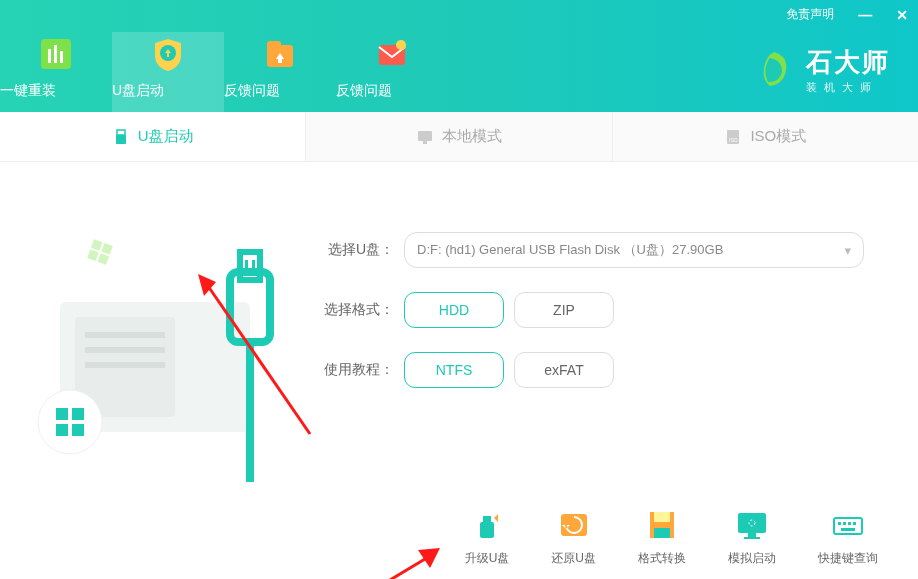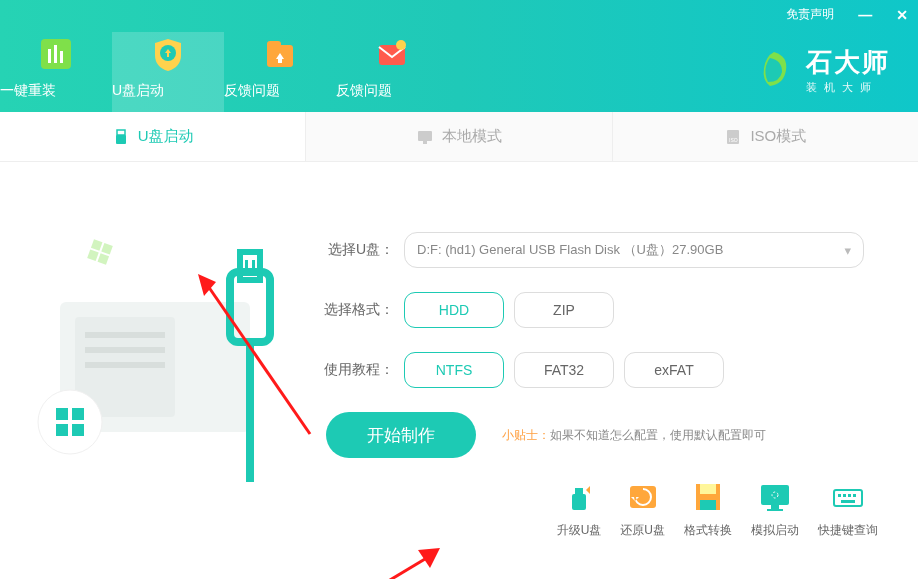--- a/index.html
+++ b/index.html
@@ -29,21 +29,21 @@
 .row-label{width:74px;text-align:right;font-size:14px;color:#666;margin-right:10px}
 .select{flex:1;height:36px;border:1px solid #ddd;border-radius:13px;display:flex;align-items:center;padding:6px 12px;font-size:13px;color:#888;font-family:monospace;background:#fff;cursor:pointer;position:relative;max-width:460px}
 .select-arrow{position:absolute;right:12px;color:#bbb}
 .opts{display:flex;gap:10px}
 .opt{width:100px;height:36px;border:1px solid #ddd;border-radius:11px;display:flex;align-items:center;justify-content:center;font-size:14px;color:#666;cursor:pointer;background:#fff}
 .opt.sel{border-color:#1dcab4;color:#1dcab4}
 .action-row{display:flex;align-items:center;margin-top:10px}
 .start-btn{width:150px;height:46px;background:#1dcab4;color:#fff;border:none;border-radius:23px;font-size:17px;cursor:pointer;margin-left:6px}
 .tip{margin-left:26px;font-size:12px;color:#888}
 .tip-label{color:#ff9f3f}
-.footer{position:absolute;bottom:40px;right:40px;display:flex;gap:19px}
+.footer{position:absolute;bottom:12px;right:40px;display:flex;gap:42px}
 .foot-item{display:flex;flex-direction:column;align-items:center;gap:8px;cursor:pointer}
 .foot-icon{width:40px;height:34px;display:flex;align-items:center;justify-content:center}
 .foot-label{font-size:12px;color:#666}
 .arrow1{position:absolute;left:190px;top:112px;width:130px;height:170px;pointer-events:none}
 .arrow2{position:absolute;left:340px;top:380px;width:110px;height:70px;pointer-events:none}
 </style>
 </head>
 <body>
 
 <div class="header">
@@ -171,28 +171,21 @@
       <div class="row-label">选择格式：</div>
       <div class="opts">
         <div class="opt sel">HDD</div>
         <div class="opt">ZIP</div>
       </div>
     </div>
     <div class="row">
       <div class="row-label">使用教程：</div>
       <div class="opts">
         <div class="opt sel">NTFS</div>
-        <div class="opt">FAT32</div>
         <div class="opt">exFAT</div>
-      </div>
-    </div>
-    <div class="action-row">
-      <button class="start-btn">开始制作</button>
-      <div class="tip">
-        <span class="tip-label">小贴士：</span><span>如果不知道怎么配置，使用默认配置即可</span>
       </div>
     </div>
   </div>
 
   <div class="footer">
     <div class="foot-item">
       <div class="foot-icon">
           <svg width="34" height="34">
             <rect x="10" y="14" width="14" height="16" rx="2" fill="#1dcab4"></rect>
             <rect x="13" y="8" width="8" height="8" fill="#1dcab4"></rect>

